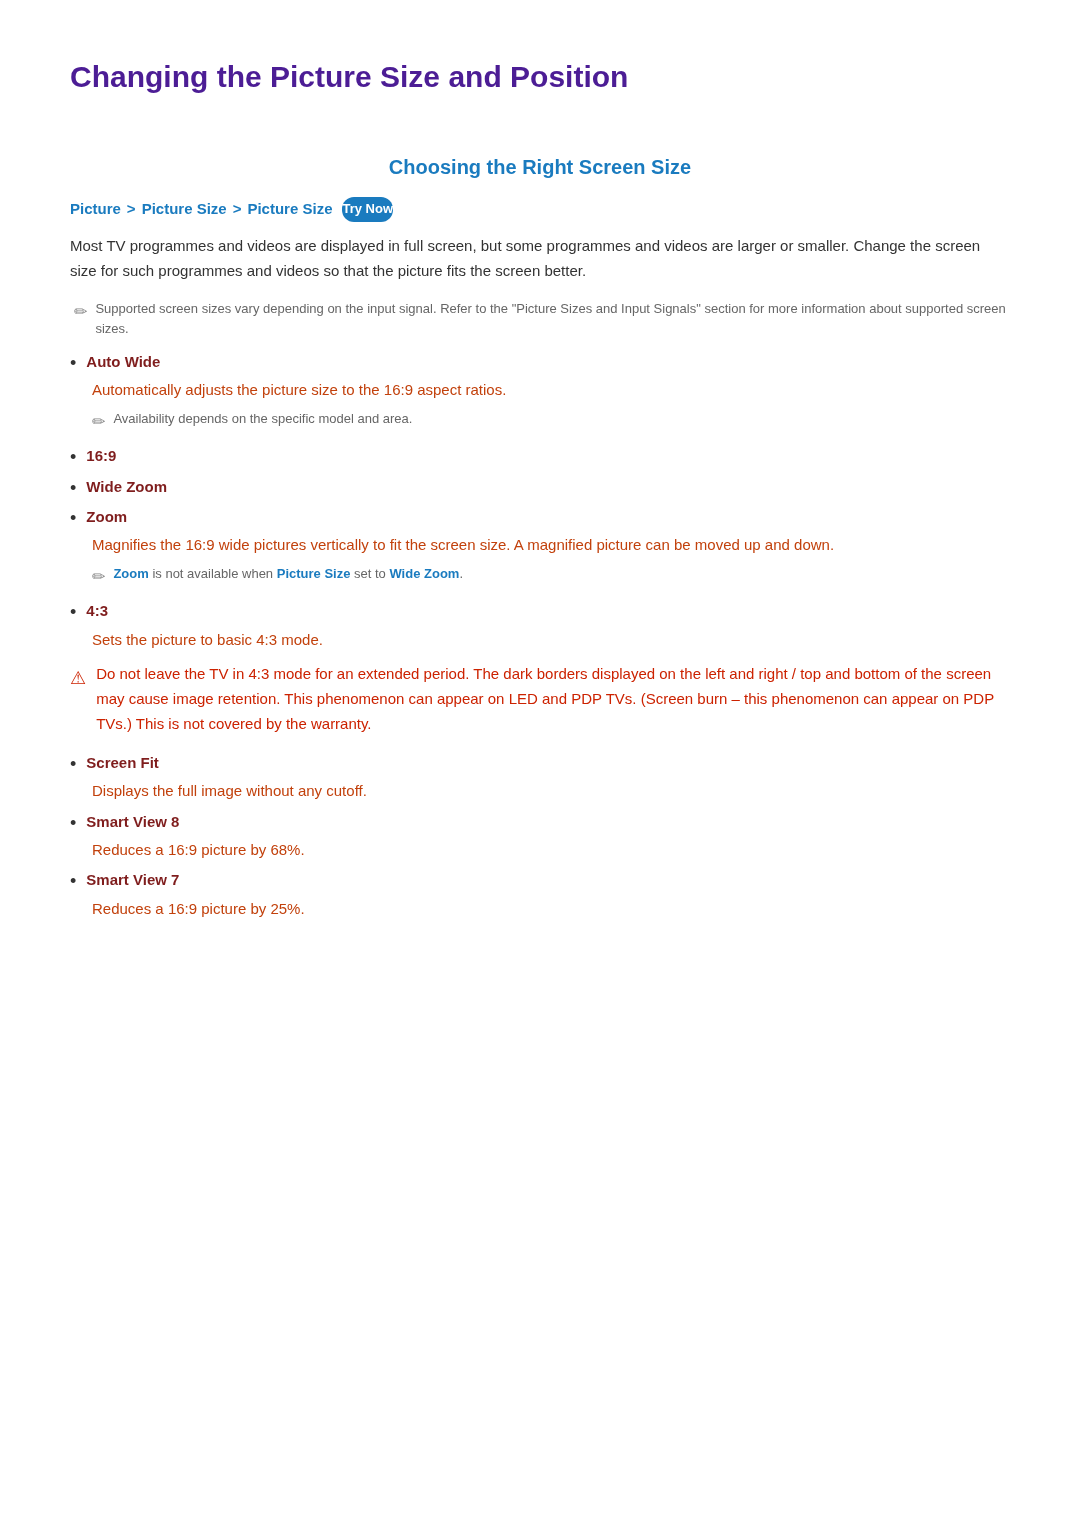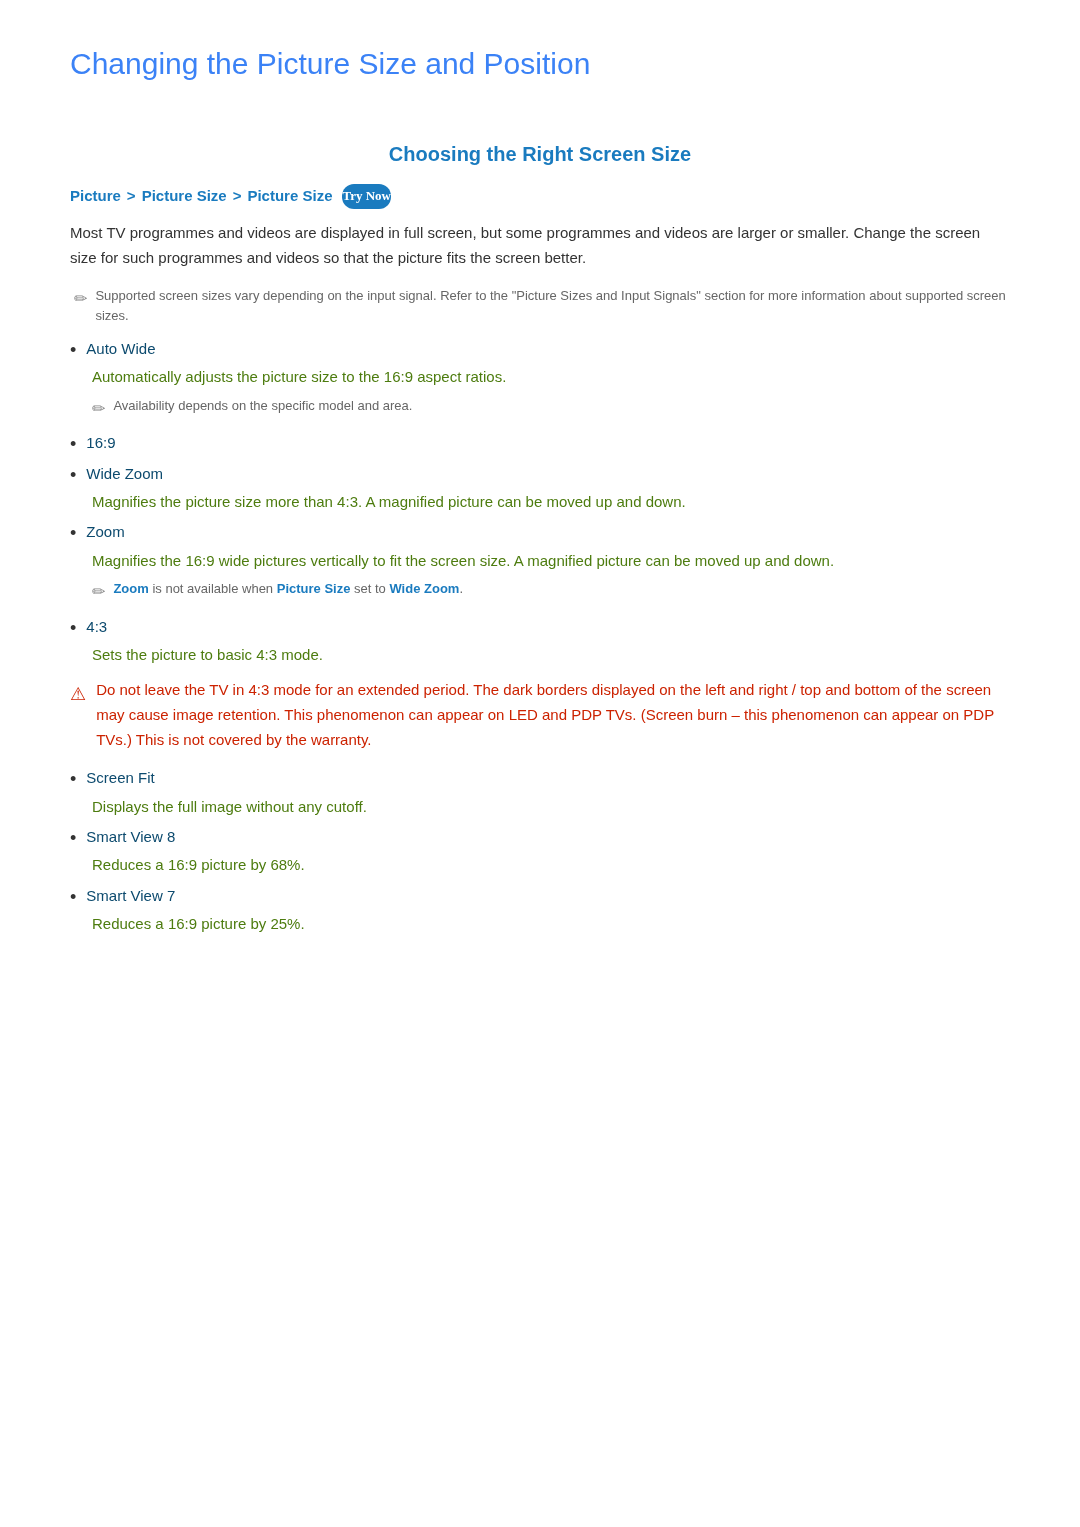--- a/index.html
+++ b/index.html
@@ -8,24 +8,25 @@
       background: #ffffff;
       color: #333333;
       font-size: 15px;
       line-height: 1.6;
       padding: 40px 70px 80px 70px;
       max-width: 1080px;
     }
 
     .main-title {
       font-size: 30px;
-      font-weight: 400;
-      color: #3b82f6;
+      font-weight: 700;
+      color: #4c1d95;
       margin-bottom: 30px;
       padding-bottom: 10px;
+      margin-top: 13px;
     }
 
     .section-title {
       font-size: 20px;
       font-weight: 600;
       color: #1a7bbf;
       margin-bottom: 14px;
       padding-top: 10px;
       text-align: center;
     }
@@ -45,21 +46,20 @@
       font-weight: 700;
     }
     .try-now-badge {
       background: #1a7bbf;
       color: #ffffff;
       border-radius: 12px;
       padding: 2px 0;
       font-size: 13px;
       font-weight: 600;
       margin-left: 4px;
-      font-family: Liberation Serif, serif;
     }
 
     .intro-text {
       margin-bottom: 16px;
       font-size: 15px;
       line-height: 1.65;
     }
 
     .note {
       display: flex;
@@ -88,29 +88,29 @@
       margin-bottom: 2px;
     }
     .bullet-dot {
       color: #333;
       font-size: 18px;
       line-height: 1.4;
       flex-shrink: 0;
       margin-top: 1px;
     }
     .bullet-label {
-      color: #0c4a6e;
-      font-weight: 400;
+      color: #7f1d1d;
+      font-weight: 700;
       font-size: 15px;
     }
     .bullet-desc {
       margin-left: 22px;
       margin-bottom: 6px;
       font-size: 15px;
-      color: #4d7c0f;
+      color: #c2410c;
       line-height: 1.65;
     }
     .sub-note {
       display: flex;
       align-items: flex-start;
       gap: 8px;
       margin-left: 22px;
       margin-bottom: 10px;
       font-size: 13px;
       color: #666;
@@ -178,21 +178,20 @@
     <span class="bullet-dot">•</span>
     <span class="bullet-label">16:9</span>
   </div>
 </div>
 
 <div class="bullet-section">
   <div class="bullet-row">
     <span class="bullet-dot">•</span>
     <span class="bullet-label">Wide Zoom</span>
   </div>
-  <div class="bullet-desc">Magnifies the picture size more than 4:3. A magnified picture can be moved up and down.</div>
 </div>
 
 <div class="bullet-section">
   <div class="bullet-row">
     <span class="bullet-dot">•</span>
     <span class="bullet-label">Zoom</span>
   </div>
   <div class="bullet-desc">Magnifies the 16:9 wide pictures vertically to fit the screen size. A magnified picture can be moved up and down.</div>
 
   <div class="sub-note">

